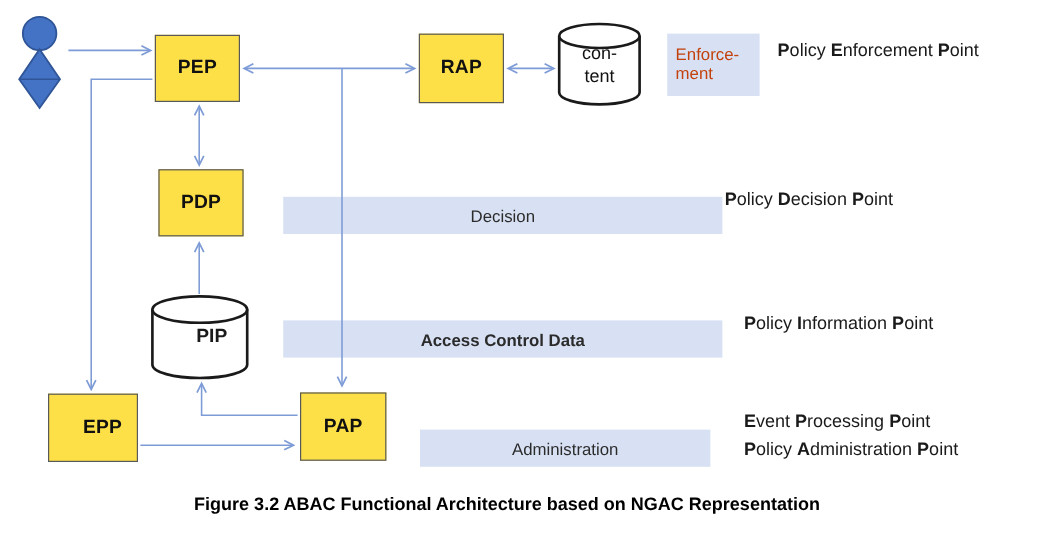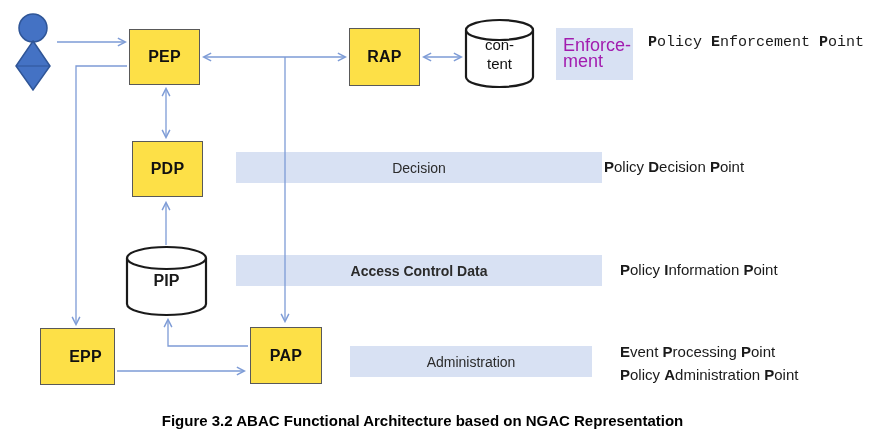--- a/index.html
+++ b/index.html
@@ -15,27 +15,27 @@
   
   .node {
     box-sizing:border-box; border:1.6px solid var(--box-border,#595959); background:#fde047;
     display:flex; align-items:center; justify-content:center;
     font-weight:bold; font-size:16px; letter-spacing:.2px; color:#111;
   }
 
   
   .cyl-label { display:flex; flex-direction:column; align-items:center; justify-content:center;
                text-align:center; }
-  .cyl-label.bold { font-weight:bold; font-size:16px; }
+  .cyl-label.bold { font-weight:bold; font-size:16px;margin-left:10px; }
   .cyl-label.reg  { font-weight:400; font-size:15px; line-height:19px; color:#111; }
 
   
   .band.centered { display:flex; align-items:center; justify-content:center;
-                   font-size:14px; color:#2b2b2b; }
-  .band-label-multi { font-size:18px; line-height:16px; color:#a21caf; z-index:3; }
+                   font-size:14px; color:#2b2b2b;margin-top:12px; }
+  .band-label-multi { font-size:14px; line-height:16px; color:#c2410c; z-index:3; }
 
   
   .def { font-size:15px; line-height:23px; color:#1a1a1a; white-space:nowrap; }
   .def b { font-weight:700; }
 
   
   #caption { left:0; top:412px; width:845px; text-align:center;
              font-weight:bold; font-size:15px; color:#000; }
 
   
@@ -117,21 +117,21 @@
   </div>
 
   <div class="cyl-label reg" style="left:466px; top:32px; width:67px; height:44px;">
     <div>con-</div>
     <div>tent</div>
   </div>
   <div class="cyl-label bold" style="left:127px; top:252px; width:79px; height:58px;">
     <span>PIP</span>
   </div>
 
-  <div class="def" style="left:648px; top:31px;font-family:Liberation Mono, monospace;">
+  <div class="def" style="left:648px; top:31px;">
     <div><b>P</b>olicy <b>E</b>nforcement <b>P</b>oint</div>
   </div>
   <div class="def" style="left:604px; top:155px;"><b>P</b>olicy <b>D</b>ecision <b>P</b>oint</div>
   <div class="def" style="left:620px; top:258px;"><b>P</b>olicy <b>I</b>nformation <b>P</b>oint</div>
   <div class="def" style="left:620px; top:340px;">
     <div><b>E</b>vent <b>P</b>rocessing <b>P</b>oint</div>
     <div><b>P</b>olicy <b>A</b>dministration <b>P</b>oint</div>
   </div>
 
   <div id="caption">Figure 3.2 ABAC Functional Architecture based on NGAC Representation</div>

